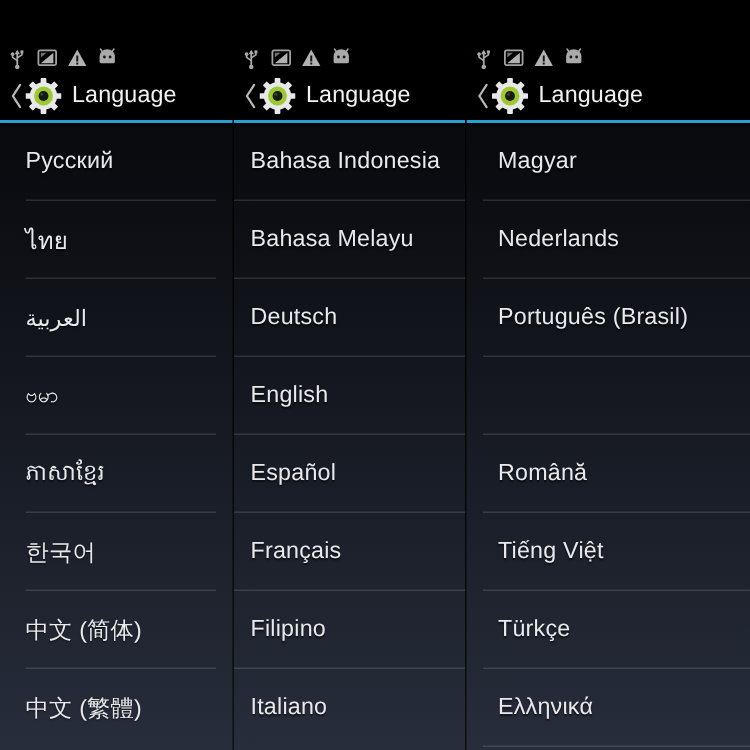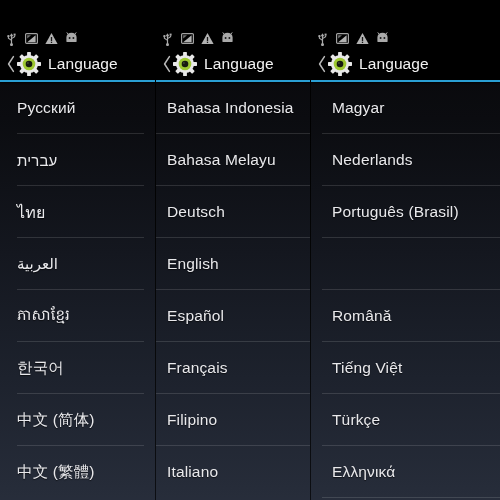--- a/index.html
+++ b/index.html
@@ -194,30 +194,30 @@
           </svg>
         </div>
         <span class="ab-title">Language</span>
       </div>
       <div class="accent-underline"></div>
       <div class="list">
         <div class="list-item">
           <span class="lbl">Русский</span>
           <div class="sep"></div>
         </div>
-        <div class="list-item rtl">
-          <span class="lbl">עברית</span>
-          <div class="sep"></div>
-        </div>
         <div class="list-item thai">
           <span class="lbl">ไทย</span>
           <div class="sep"></div>
         </div>
         <div class="list-item rtl">
           <span class="lbl">العربية</span>
+          <div class="sep"></div>
+        </div>
+        <div class="list-item mm">
+          <span class="lbl">ဗမာ</span>
           <div class="sep"></div>
         </div>
         <div class="list-item km">
           <span class="lbl">ភាសាខ្មែរ</span>
           <div class="sep"></div>
         </div>
         <div class="list-item">
           <span class="lbl">한국어</span>
           <div class="sep"></div>
         </div>

